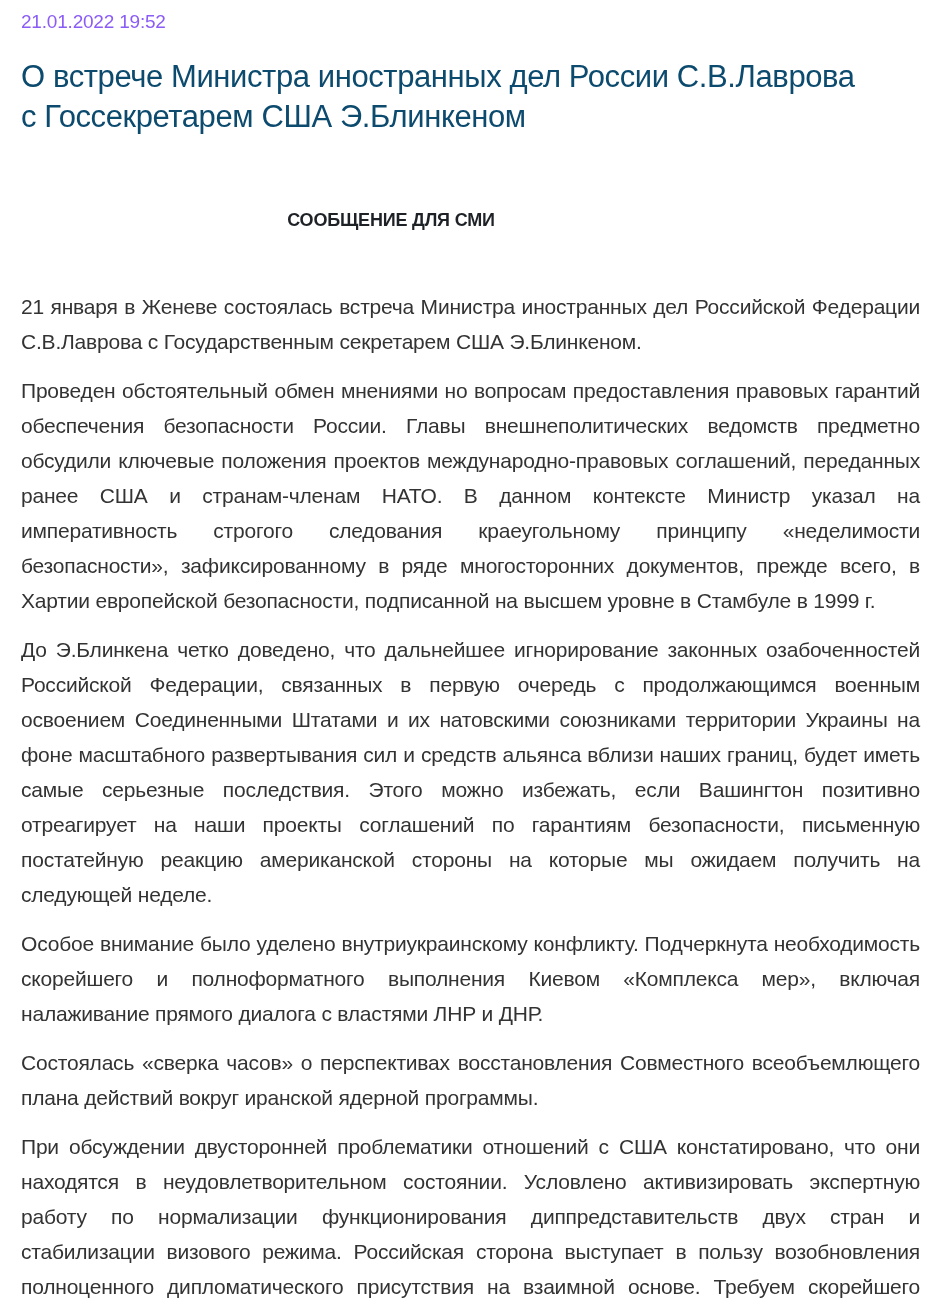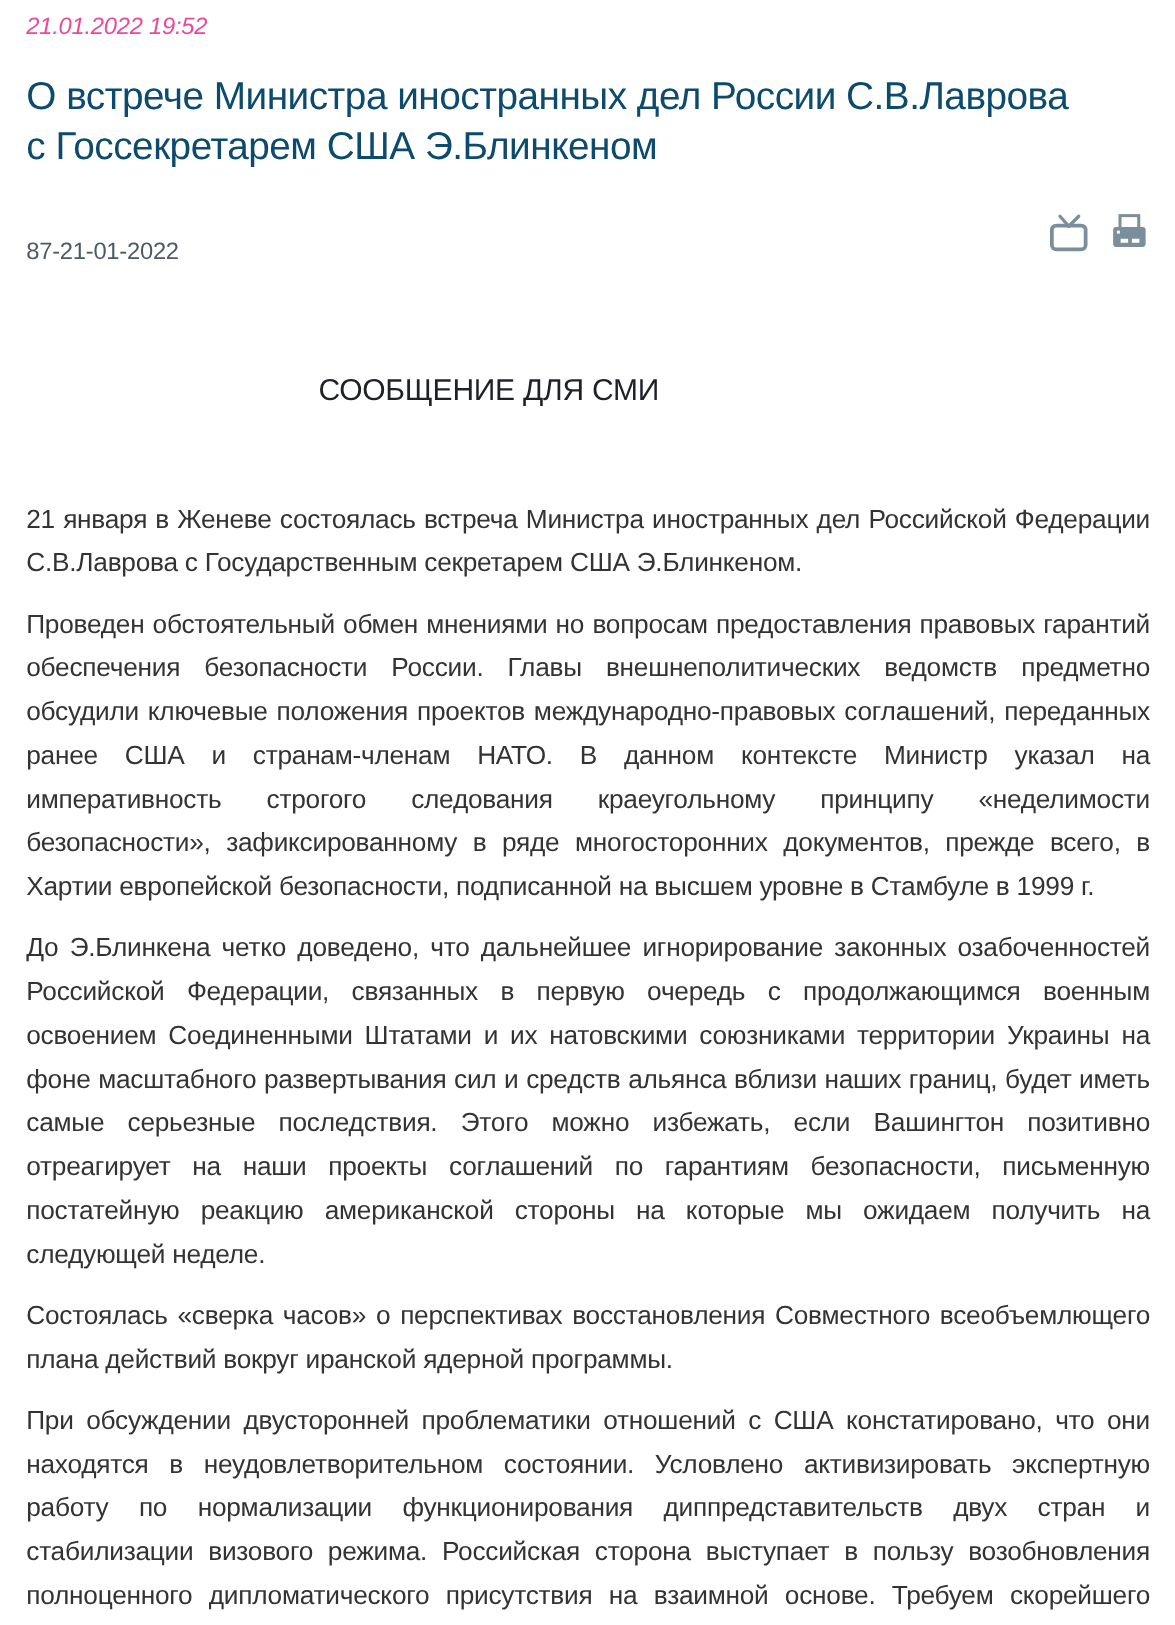--- a/index.html
+++ b/index.html
@@ -15,23 +15,22 @@
     color: #333333;
   }
   .page {
     padding: 10px 20px 0 21px;
     box-sizing: border-box;
     width: 940px;
   }
   .pub-date {
     font-size: 19px;
     line-height: 24px;
-    color: #ec4899;
+    color: #8b5cf6;
     letter-spacing: -0.2px;
-    font-style: italic;
   }
   h1.title {
     margin: 23px 0 0 0;
     max-width: 845px;
     font-size: 31px;
     line-height: 40px;
     font-weight: 400;
     letter-spacing: -0.4px;
     color: #0c4a6e;
   }
@@ -59,24 +58,24 @@
     cursor: pointer;
     line-height: 0;
   }
   .subheading-wrap {
     width: 740px;
     text-align: center;
     margin-top: 72px;
   }
   h2.subheading {
     display: inline-block;
-    margin: 16px;
-    font-size: 24px;
+    margin: 0;
+    font-size: 18px;
     line-height: 22px;
-    font-weight: 400;
+    font-weight: 700;
     color: #1e2227;
     letter-spacing: -0.2px;
   }
   .article-body {
     margin-top: 58px;
   }
   .article-body p {
     margin: 0 0 14px 0;
     font-size: 21px;
     line-height: 35px;
@@ -87,47 +86,27 @@
 </style>
 </head>
 <body>
 
 <div class="page">
 
   <div class="pub-date">21.01.2022 19:52</div>
 
   <h1 class="title">О встрече Министра иностранных дел России С.В.Лаврова с Госсекретарем США Э.Блинкеном</h1>
 
-  <div class="meta-row">
-    <span class="doc-number">87-21-01-2022</span>
-
-    <span class="action-icons">
-      <span class="icon-btn" title="">
-        <svg width="34" height="31" viewBox="0 0 34 31" xmlns="http://www.w3.org/2000/svg">
-          <path d="M10 2 L17 10 M25 2 L17 10" stroke="#7b8e9b" stroke-width="2.6" fill="none" stroke-linecap="round"></path>
-          <rect x="3.5" y="9.5" width="27" height="19" rx="3.5" fill="none" stroke="#7b8e9b" stroke-width="3"></rect>
-        </svg>
-      </span>
-      <span class="icon-btn" title="">
-        <svg width="29" height="31" viewBox="0 0 29 31" xmlns="http://www.w3.org/2000/svg">
-          <rect x="7" y="1.5" width="15" height="11" fill="#ffffff" stroke="#7b8e9b" stroke-width="2.4"></rect>
-          <rect x="1.5" y="10.5" width="26" height="16" rx="2.5" fill="#7b8e9b"></rect>
-          <rect x="4.5" y="13.5" width="2.4" height="2.4" fill="#ffffff"></rect>
-          <rect x="7.5" y="20" width="6" height="3.2" fill="#ffffff"></rect>
-          <rect x="16.5" y="20" width="6" height="3.2" fill="#ffffff"></rect>
-        </svg>
-      </span>
-    </span>
-  </div>
 
   <div class="subheading-wrap">
     <h2 class="subheading">СООБЩЕНИЕ ДЛЯ СМИ</h2>
   </div>
 
   <div class="article-body">
     <p>21 января в Женеве состоялась встреча Министра иностранных дел Российской Федерации С.В.Лаврова с Государственным секретарем США Э.Блинкеном.</p>
     <p>Проведен обстоятельный обмен мнениями но вопросам предоставления правовых гарантий обеспечения безопасности России. Главы внешнеполитических ведомств предметно обсудили ключевые положения проектов международно-правовых соглашений, переданных ранее США и странам-членам НАТО. В данном контексте Министр указал на императивность строгого следования краеугольному принципу «неделимости безопасности», зафиксированному в ряде многосторонних документов, прежде всего, в Хартии европейской безопасности, подписанной на высшем уровне в Стамбуле в 1999 г.</p>
     <p>До Э.Блинкена четко доведено, что дальнейшее игнорирование законных озабоченностей Российской Федерации, связанных в первую очередь с продолжающимся военным освоением Соединенными Штатами и их натовскими союзниками территории Украины на фоне масштабного развертывания сил и средств альянса вблизи наших границ, будет иметь самые серьезные последствия. Этого можно избежать, если Вашингтон позитивно отреагирует на наши проекты соглашений по гарантиям безопасности, письменную постатейную реакцию американской стороны на которые мы ожидаем получить на следующей неделе.</p>
+    <p>Особое внимание было уделено внутриукраинскому конфликту. Подчеркнута необходимость скорейшего и полноформатного выполнения Киевом «Комплекса мер», включая налаживание прямого диалога с властями ЛНР и ДНР.</p>
     <p>Состоялась «сверка часов» о перспективах восстановления Совместного всеобъемлющего плана действий вокруг иранской ядерной программы.</p>
     <p>При обсуждении двусторонней проблематики отношений с США констатировано, что они находятся в неудовлетворительном состоянии. Условлено активизировать экспертную работу по нормализации функционирования диппредставительств двух стран и стабилизации визового режима. Российская сторона выступает в пользу возобновления полноценного дипломатического присутствия на взаимной основе. Требуем скорейшего возвращения конфискованной американскими властями российской дипломатической недвижимости.</p>
   </div>
 
 </div>
 
 </body></html>

